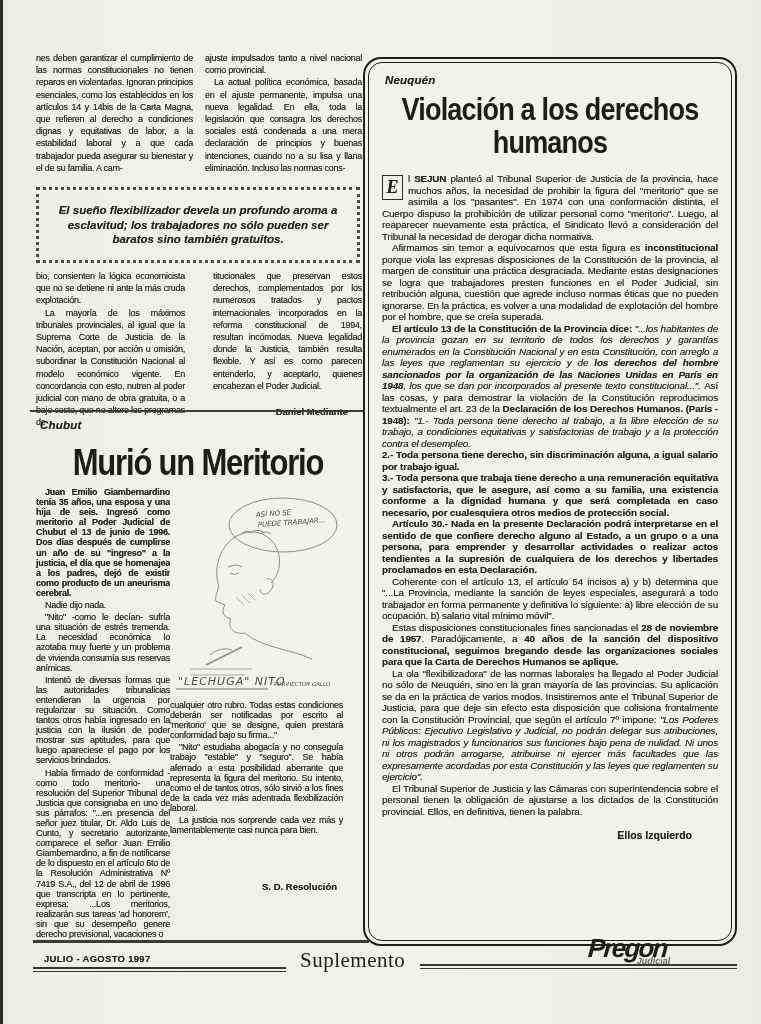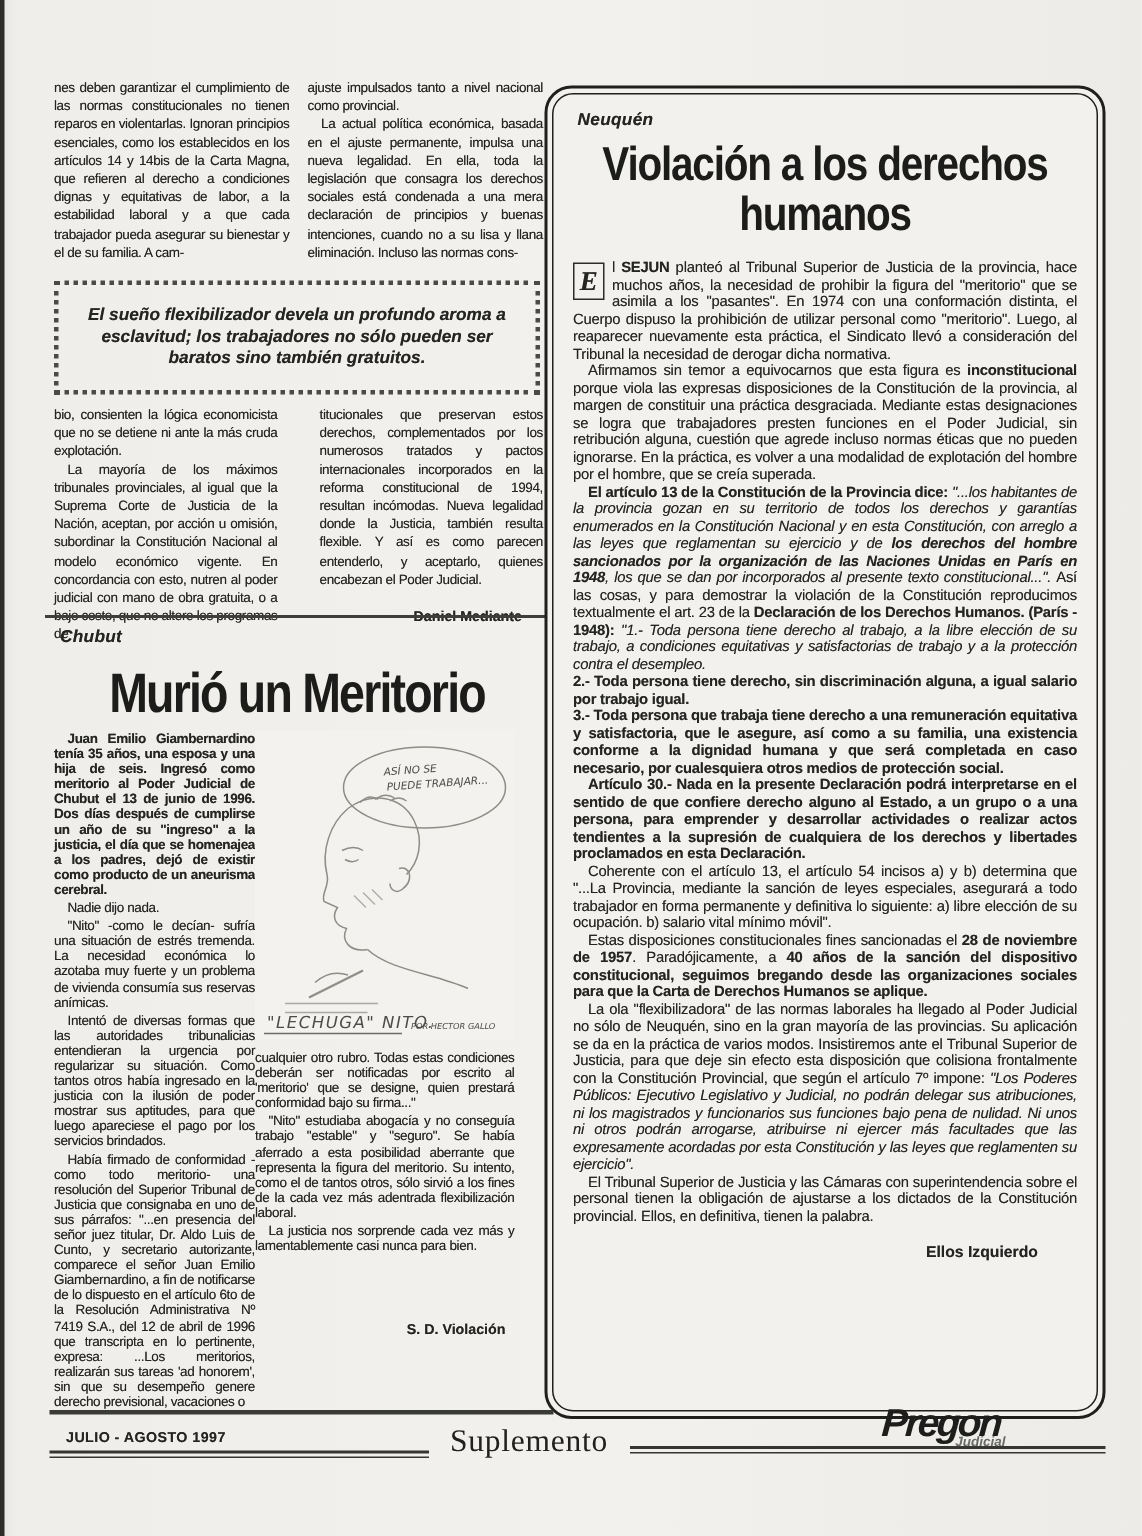--- a/index.html
+++ b/index.html
@@ -150,21 +150,21 @@
             <text x="88" y="40" font-size="7" transform="rotate(-4 88 40)">PUEDE TRABAJAR...</text>
             <text x="8" y="198" font-size="11" letter-spacing="1">"LECHUGA" NITO.</text>
             <text x="104" y="199" font-size="5.5">POR HECTOR GALLO</text>
           </g>
           <path d="M6 202 h92" stroke="#6e6e68" fill="none"></path>
         </svg>
       </div>
       <p class="p">cualquier otro rubro. Todas estas condiciones deberán ser notificadas por escrito al 'meritorio' que se designe, quien prestará conformidad bajo su firma..."</p>
       <p class="p ind">"Nito" estudiaba abogacía y no conseguía trabajo "estable" y "seguro". Se había aferrado a esta posibilidad aberrante que representa la figura del meritorio. Su intento, como el de tantos otros, sólo sirvió a los fines de la cada vez más adentrada flexibilización laboral.</p>
       <p class="p ind">La justicia nos sorprende cada vez más y lamentablemente casi nunca para bien.</p>
-      <p class="byline">S. D. Violación</p>
+      <p class="byline">S. D. Resolución</p>
     </div>
   </section>
 
   <aside class="abs nq-outer">
     <div class="nq-inner">
       <div class="section-label nq-label">Neuquén</div>
       <h1 class="nq-headline"><span>Violación a los derechos</span><br><span>humanos</span></h1>
       <p class="nq-p"><span class="dropcap">E</span><span><span class="seg-n">l </span><span class="seg-b">SEJUN</span><span class="seg-n"> planteó al Tribunal Superior de Justicia de la provincia, hace muchos años, la necesidad de prohibir la figura del "meritorio" que se asimila a los "pasantes". En 1974 con una conformación distinta, el Cuerpo dispuso la prohibición de utilizar personal como "meritorio". Luego, al reaparecer nuevamente esta práctica, el Sindicato llevó a consideración del Tribunal la necesidad de derogar dicha normativa.</span></span></p>
       <p class="nq-p ind"><span class="seg-n">Afirmamos sin temor a equivocarnos que esta figura es </span><span class="seg-b">inconstitucional</span><span class="seg-n"> porque viola las expresas disposiciones de la Constitución de la provincia, al margen de constituir una práctica desgraciada. Mediante estas designaciones se logra que trabajadores presten funciones en el Poder Judicial, sin retribución alguna, cuestión que agrede incluso normas éticas que no pueden ignorarse. En la práctica, es volver a una modalidad de explotación del hombre por el hombre, que se creía superada.</span></p>
       <p class="nq-p ind"><span class="seg-b">El artículo 13 de la Constitución de la Provincia dice: </span><span class="seg-i">"...los habitantes de la provincia gozan en su territorio de todos los derechos y garantías enumerados en la Constitución Nacional y en esta Constitución, con arreglo a las leyes que reglamentan su ejercicio y de </span><span class="seg-bi">los derechos del hombre sancionados por la organización de las Naciones Unidas en París en 1948</span><span class="seg-i">, los que se dan por incorporados al presente texto constitucional...". </span><span class="seg-n">Así las cosas, y para demostrar la violación de la Constitución reproducimos textualmente el art. 23 de la </span><span class="seg-b">Declaración de los Derechos Humanos. (París - 1948): </span><span class="seg-i">"1.- Toda persona tiene derecho al trabajo, a la libre elección de su trabajo, a condiciones equitativas y satisfactorias de trabajo y a la protección contra el desempleo.</span></p>

